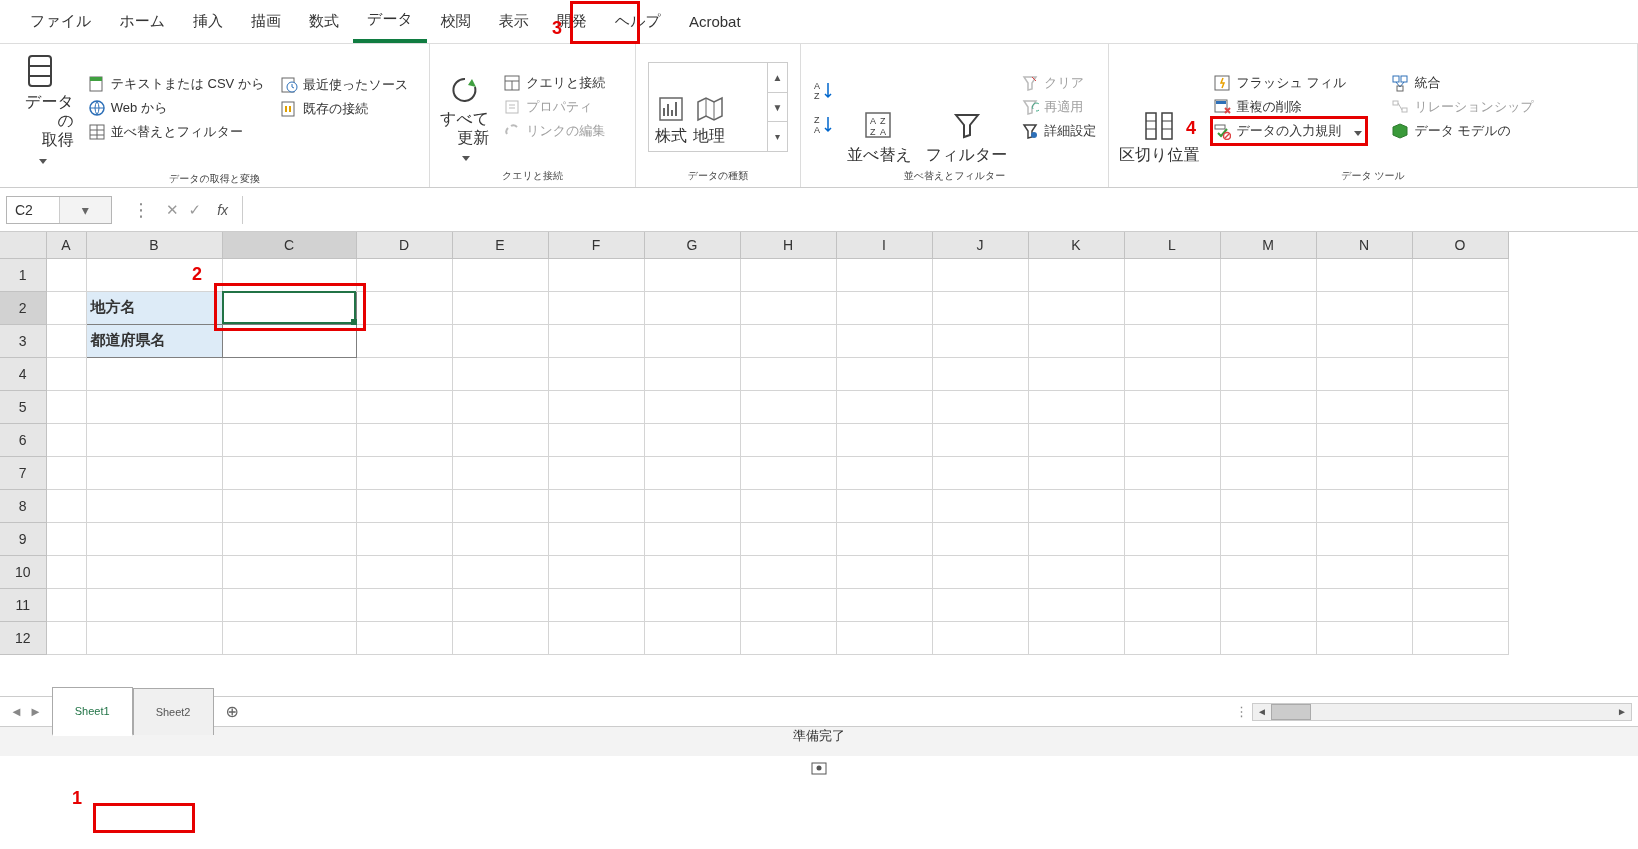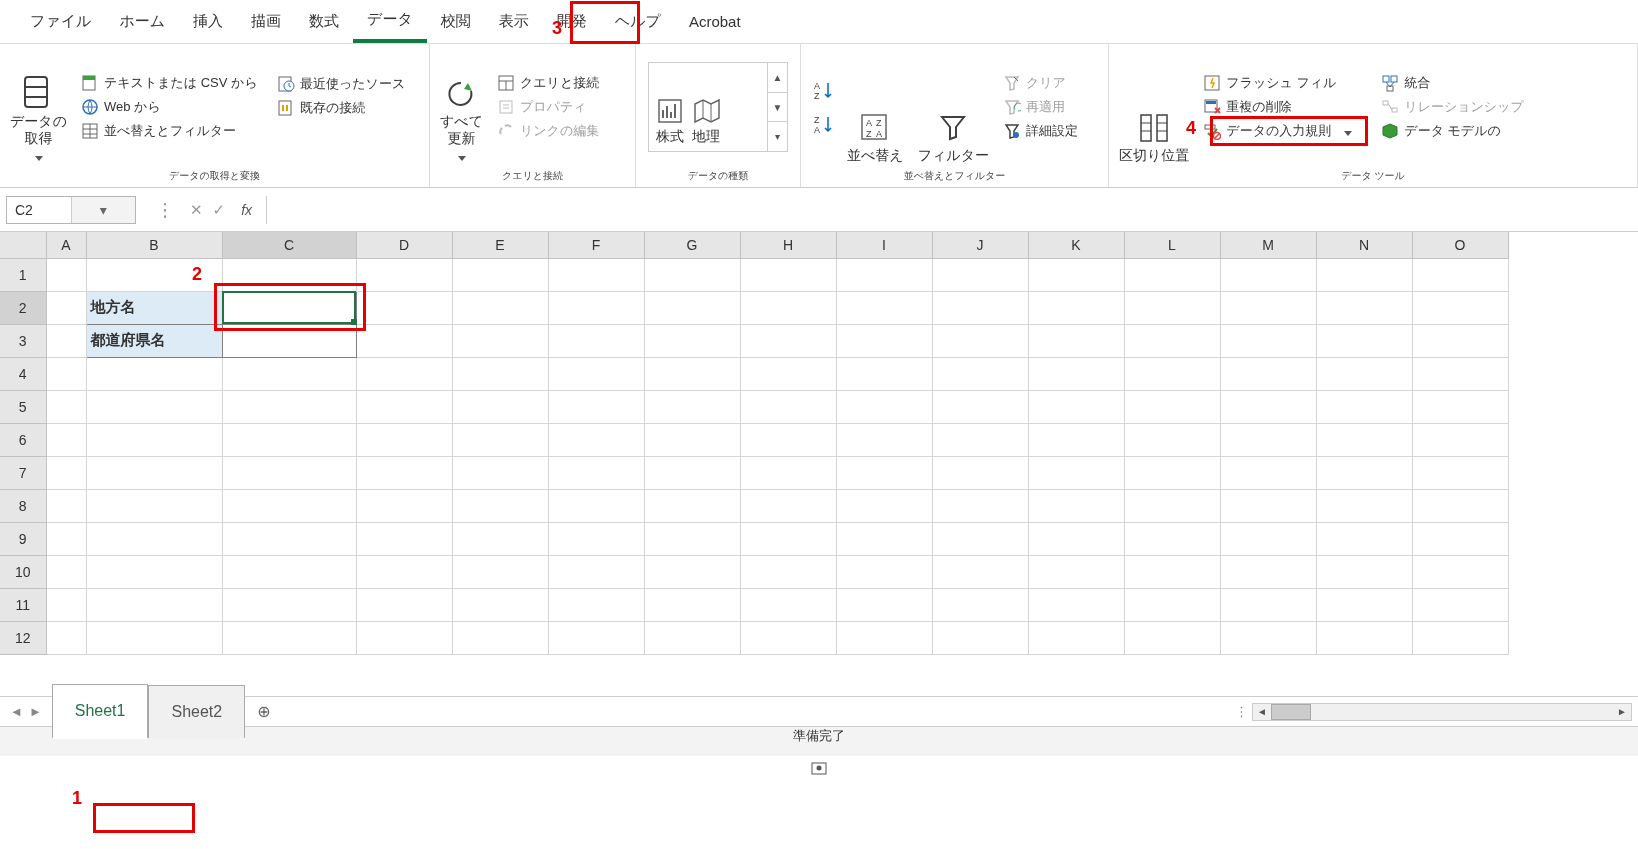--- a/index.html
+++ b/index.html
@@ -7,35 +7,35 @@
   .menu-bar { display: flex; align-items: center; height: 44px; border-bottom: 1px solid #ddd; padding-left: 16px; gap: 0; }
   .menu-item { padding: 10px 14px; font-size: 15px; cursor: pointer; position: relative; }
   .menu-item.active { border-bottom: 4px solid #107c41; }
   .callout-3 { position: absolute; left: 552px; top: 18px; color: #e60000; font-weight: bold; font-size: 18px; pointer-events: none; }
   .red-box-3 { position: absolute; left: 570px; top: 1px; width: 70px; height: 43px; border: 3px solid #e60000; pointer-events: none; }
   .ribbon { display: flex; height: 144px; border-bottom: 1px solid #ccc; background: #fff; }
   .group { display: flex; flex-direction: column; border-right: 1px solid #dcdcdc; padding: 4px 6px 2px 6px; }
   .group-body { flex: 1; display: flex; gap: 6px; }
   .group-label { text-align: center; font-size: 10px; color: #444; padding: 3px 0 2px 0; }
   .big-btn { display: flex; flex-direction: column; align-items: center; justify-content: flex-end; padding: 4px 4px 2px 4px; gap: 2px; cursor: pointer; }
-  .big-btn .lbl { font-size: 14px; text-align: center; line-height: 1.2; }
+  .big-btn .lbl { font-size: 16px; text-align: right; line-height: 1.2; }
   .btn-row { display: flex; align-items: center; gap: 5px; padding: 2px 4px; cursor: pointer; font-size: 13px; white-space: nowrap; }
   .btn-row.disabled { color: #a0a0a0; }
   .col { display: flex; flex-direction: column; gap: 2px; justify-content: center; }
   .ic { display: inline-flex; align-items: center; justify-content: center; }
   .dropdown-arrow::after { content: ""; margin-left: 2px; border-top: 5px solid #555; border-left: 4px solid transparent; border-right: 4px solid transparent; display: inline-block; }
   .gallery { border: 1px solid #ccc; display: flex; width: 140px; height: 90px; }
   .gallery-items { flex: 1; display: flex; gap: 6px; padding: 6px; }
   .gallery-scroll { width: 20px; border-left: 1px solid #ccc; display: flex; flex-direction: column; }
   .gallery-scroll div { flex: 1; display:flex; align-items:center; justify-content:center; color:#555; border-bottom:1px solid #ccc; cursor:pointer; font-size:10px;}
   .gallery-scroll div:last-child { border-bottom:none; }
   .red-box-4 { position: absolute; left: 1210px; top: 116px; width: 158px; height: 30px; border: 3px solid #e60000; pointer-events: none; }
   .callout-4 { position: absolute; left: 1186px; top: 118px; color: #e60000; font-weight: bold; font-size: 18px; pointer-events: none; }
   .formula-bar { display: flex; align-items: center; height: 44px; border-bottom: 1px solid #ccc; }
-  .name-box { width: 130px; height: 28px; margin: 0 10px 0 6px; display: flex; align-items: center; border: 1px solid #b5b5b5; position: relative; background: #fff; }
+  .name-box { width: 106px; height: 28px; margin: 0 10px 0 6px; display: flex; align-items: center; border: 1px solid #b5b5b5; position: relative; background: #fff; }
   .name-box span { padding: 0 8px; font-size: 14px; flex:1; }
   .name-box .dd { width: 18px; text-align:center; background:#f3f3f3; border-left:1px solid #ccc; height:100%; display:flex; align-items:center; justify-content:center; color:#666; }
   .fb-vdots { padding:0 10px; color:#888; font-size:18px;}
   .fb-btns { display:flex; gap:10px; color:#999; font-size:15px; padding:0 6px;}
   .fx { font-style: italic; color:#555; padding:0 10px; font-size:14px;}
   .fb-border { border-left: 1px solid #ccc; height: 28px; margin-left:4px;}
   .grid-area { position: relative; height: 464px; overflow: hidden; }
   table.grid { border-collapse: collapse; table-layout: fixed; }
   .corner { width: 46px; height: 26px; background: #e6e6e6; border: 1px solid #c2c2c2; border-top: none; border-left: none; }
   th.ch { height: 26px; background: #e6e6e6; border: 1px solid #c2c2c2; border-top: none; font-weight: normal; text-align: center; font-size: 14px; }
@@ -47,21 +47,21 @@
   .val-cell { border: 1px solid #7f7f7f !important; }
   .active-cell { position: absolute; border: 2px solid #217346; pointer-events:none; }
   .active-cell::after { content:""; position:absolute; right:-3px; bottom:-3px; width:6px; height:6px; background:#217346;}
   .red-box-2 { position: absolute; border: 3px solid #e60000; pointer-events:none; }
   .callout-2 { position:absolute; color:#e60000; font-weight:bold; font-size:18px; pointer-events:none; }
   .callout-1 { position:absolute; color:#e60000; font-weight:bold; font-size:18px; pointer-events:none; left:72px; bottom: 40px;}
   .red-box-1 { position:absolute; border:3px solid #e60000; pointer-events:none; left:93px; bottom:16px; width:102px; height:30px; }
   .sheet-bar { display:flex; align-items:center; height:30px; border-top:1px solid #ccc; background:#fff; }
   .sheet-nav { display:flex; gap:6px; padding:0 10px; color:#888; }
   .sheet-nav span { cursor:pointer; }
-  .tab { padding: 17px 22px; border:1px solid #aaa; border-bottom:none; font-size:16px; cursor:pointer; background:#fff; }
+  .tab { padding: 17px 22px; border:1px solid #aaa; border-bottom:none; font-size:11px; cursor:pointer; background:#fff; }
   .tab.active { border-bottom:2px solid #fff; color:#217346; font-weight:500; border-top:1px solid #aaa; position:relative; top:0;}
   .tab.inactive { background:#f0f0f0; color:#555; }
   .add-sheet { padding:0 12px; color:#666; font-size:16px; cursor:pointer;}
   .sheet-bar-right { margin-left:auto; display:flex; align-items:center; gap:4px; padding-right:6px;}
   .sheet-bar-right .vdots{color:#888;}
   .h-scroll { flex:0 0 380px; height:18px; background:#f0f0f0; border:1px solid #ccc; display:flex; align-items:center;}
   .h-scroll .thumb { height:100%; width:40px; background:#ccc; border:1px solid #aaa;}
   .h-scroll .arrow { width:18px; text-align:center; color:#555; font-size:10px; cursor:pointer;}
   .status-bar { display:flex; align-items:center; height:30px; background:#f3f3f3; border-top:1px solid #ccc; padding:0 14px; gap:14px; font-size:13px;flex-direction:column;}
 </style>

